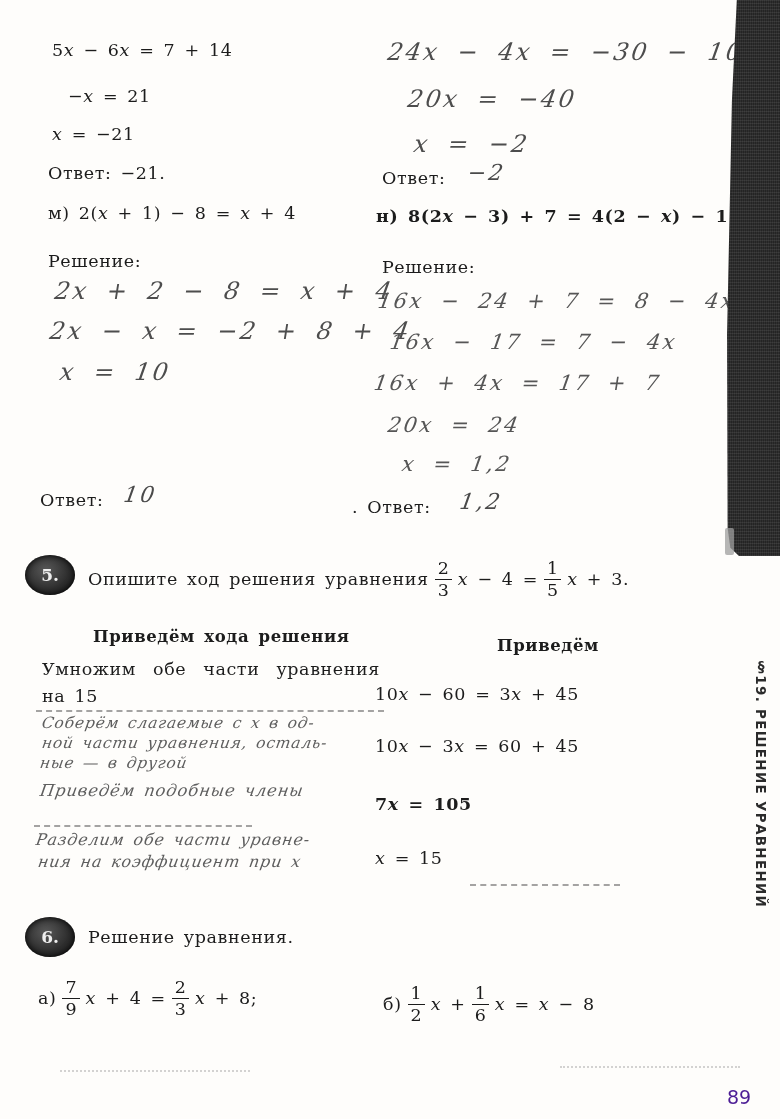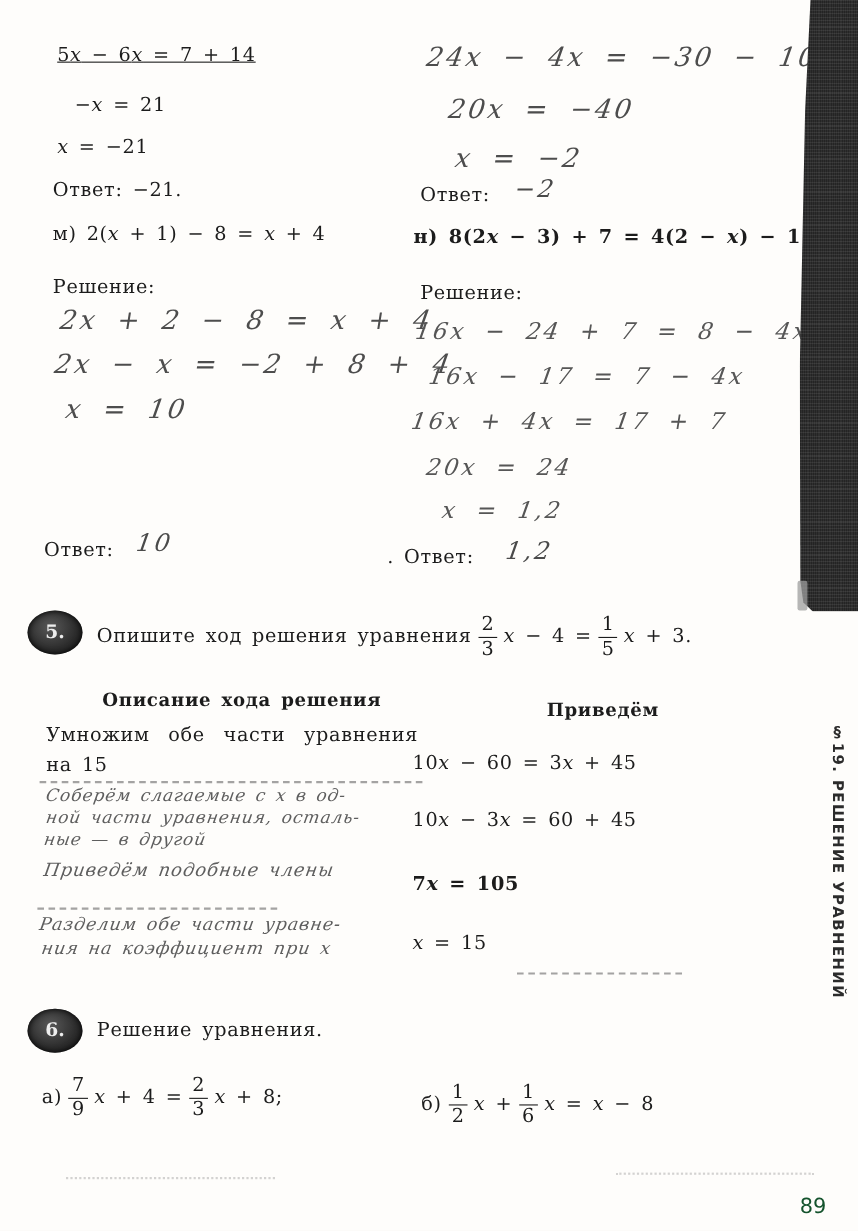--- a/index.html
+++ b/index.html
@@ -47,28 +47,28 @@
       #242424;
     clip-path:polygon(20% 0%, 100% 0%, 100% 100%, 24% 100%, 8% 98.5%, 3% 95%, 2% 60%, 11% 18%);
   }
   .tab-smudge{position:absolute;right:46px;top:528px;width:9px;height:27px;background:#9e9e9e;opacity:.75;border-radius:2px;}
   .tab-text{
     position:absolute;right:11px;top:658px;height:260px;
     writing-mode:vertical-rl;
     font-family:"DejaVu Sans", sans-serif;font-weight:bold;font-size:13.5px;
     letter-spacing:1.3px;color:#2b2b2b;white-space:nowrap;
   }
-  .pagenum{font-family:"DejaVu Sans", sans-serif;font-size:19px;color:#14532d;text-align:center;}
+  .pagenum{font-family:"DejaVu Sans", sans-serif;font-size:19px;color:#4c1d95;text-align:center;}
 </style>
 </head>
 <body>
 
 <div class="page">
 
-  <div class="abs printed" style="left:52px;top:40px;text-decoration:underline;">5<span class="vx">x</span> − 6<span class="vx">x</span> = 7 + 14</div>
+  <div class="abs printed" style="left:52px;top:40px;">5<span class="vx">x</span> − 6<span class="vx">x</span> = 7 + 14</div>
   <div class="abs printed" style="left:68px;top:86px;text-align:right;">−<span class="vx">x</span> = 21</div>
   <div class="abs printed" style="left:52px;top:124px;"><span class="vx">x</span> = −21</div>
   <div class="abs printed" style="left:48px;top:163px;">Ответ: −21.</div>
 
   <div class="abs" style="left:388px;top:38px;"><span class="hw hw-lg">24x − 4x = −30 − 10</span></div>
   <div class="abs" style="left:408px;top:85px;"><span class="hw hw-lg">20x = −40</span></div>
   <div class="abs" style="left:414px;top:130px;"><span class="hw hw-lg">x = −2</span></div>
   <div class="abs printed" style="left:382px;top:168px;">Ответ:</div>
   <div class="abs" style="left:468px;top:160px;"><span class="hw hw-val">−2</span></div>
 
@@ -98,21 +98,21 @@
       <span class="fden">3</span>
     </span>
     <span class="printed"><span class="vx">x</span> − 4 =</span>
     <span class="frac">
       <span class="fnum">1</span>
       <span class="fden">5</span>
     </span>
     <span class="printed"><span class="vx">x</span> + 3.</span>
   </div>
 
-  <div class="abs printed bold" style="left:93px;top:627px;font-size:16.5px;">Описание хода решения</div>
+  <div class="abs printed bold" style="left:93px;top:627px;font-size:16.5px;">Приведём хода решения</div>
   <div class="abs printed bold" style="left:497px;top:636px;font-size:16.5px;">Приведём</div>
 
   <div class="abs printed desc-justify" style="left:42px;top:656px;width:338px;">Умножим обе части уравнения на 15</div>
   <div class="abs printed" style="left:375px;top:684px;">10<span class="vx">x</span> − 60 = 3<span class="vx">x</span> + 45</div>
 
   <div class="abs dash" style="left:36px;top:710px;width:348px;"></div>
 
   <div class="abs" style="left:42px;top:713px;"><span class="hw hw-sm">Соберём слагаемые с x в од-</span></div>
   <div class="abs" style="left:42px;top:733px;"><span class="hw hw-sm">ной части уравнения, осталь-</span></div>
   <div class="abs" style="left:40px;top:753px;"><span class="hw hw-sm">ные — в другой</span></div>

